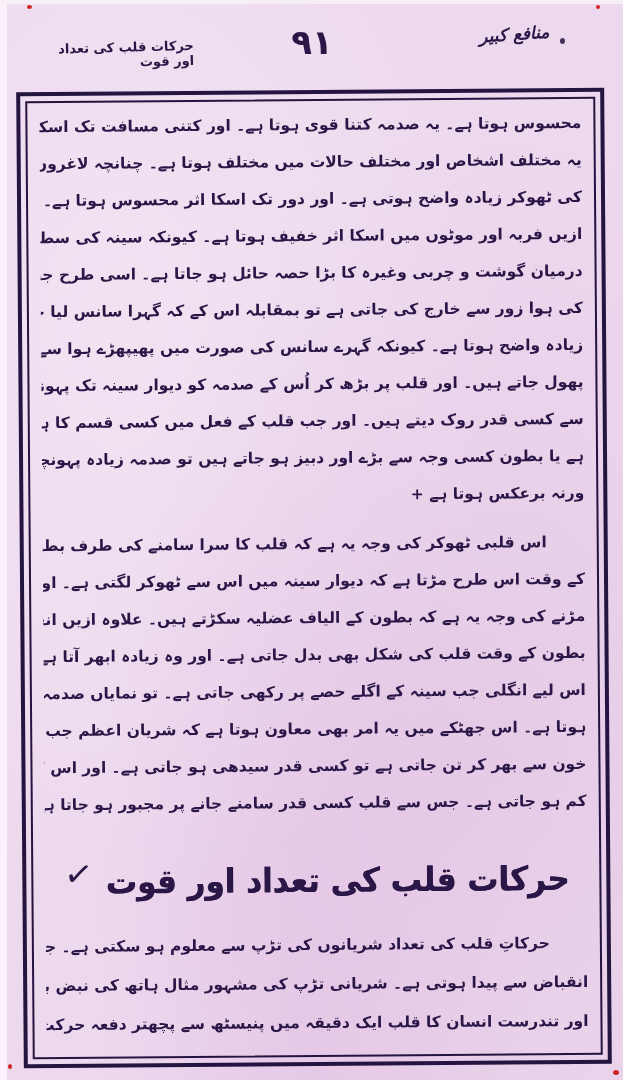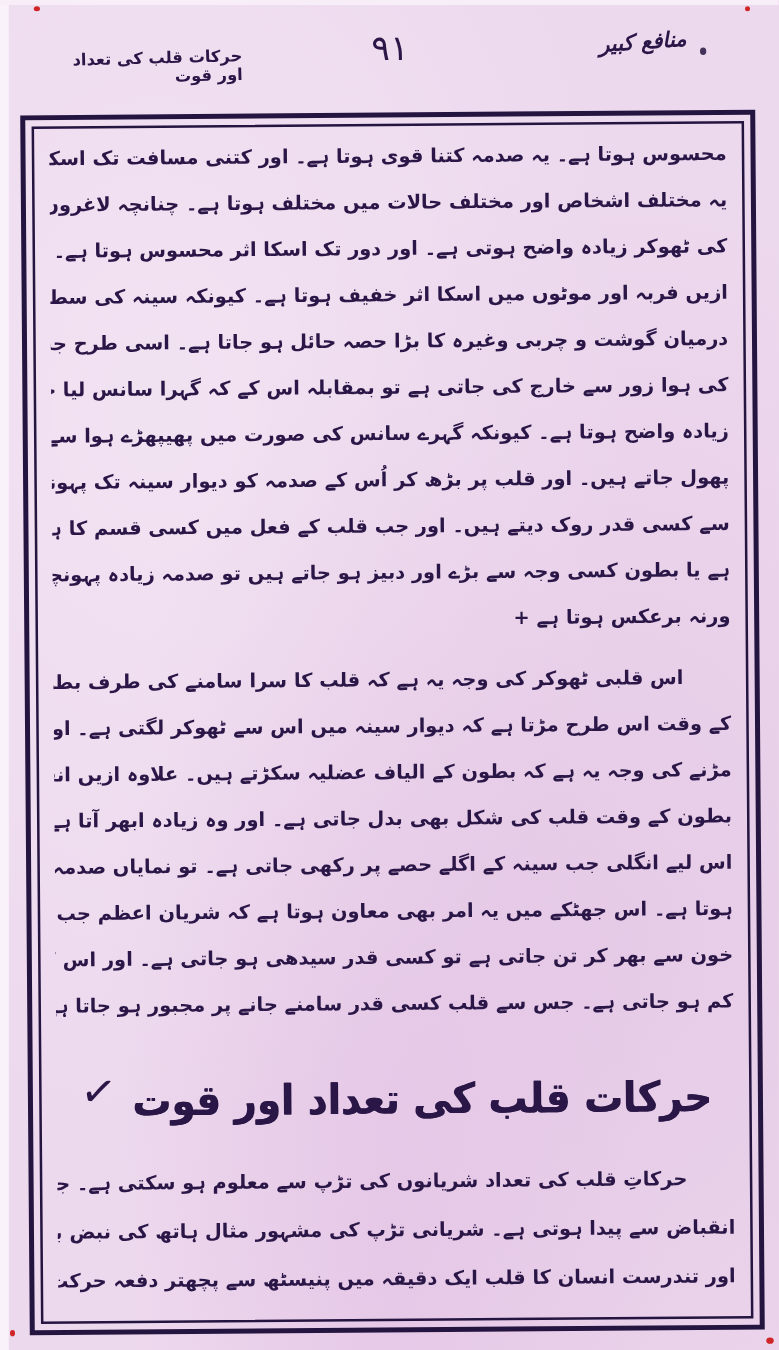--- a/index.html
+++ b/index.html
@@ -20,21 +20,21 @@
 
   
   .hdr-book{
     position:absolute;top:22px;right:14px;width:130px;
     direction:rtl;text-align:left;
     font-size:17px;font-weight:bold;font-style:italic;
     transform:rotate(-4deg);
   }
   .hdr-num{
     position:absolute;top:22px;left:262px;width:100px;
-    text-align:center;font-size:28px;font-weight:normal;
+    text-align:center;font-size:34px;font-weight:bold;
   }
   .hdr-chapter{
     position:absolute;top:40px;left:34px;width:160px;
     direction:rtl;text-align:right;
     font-size:13px;font-weight:bold;
     transform:rotate(-1.5deg);
   }
 
   
   .frame-outer{

